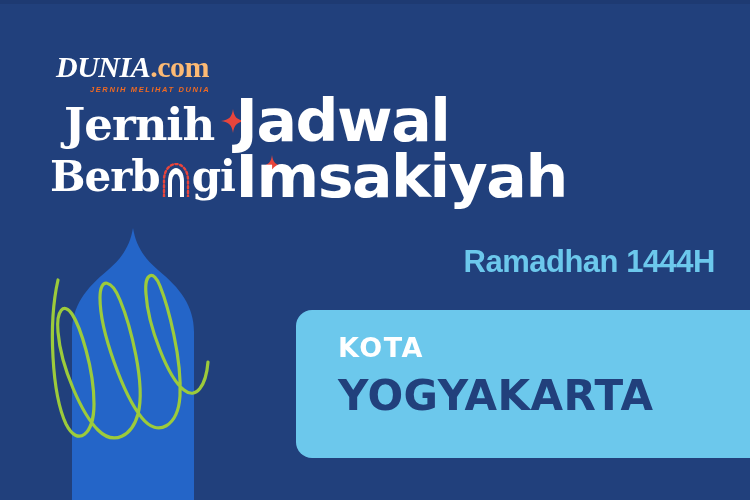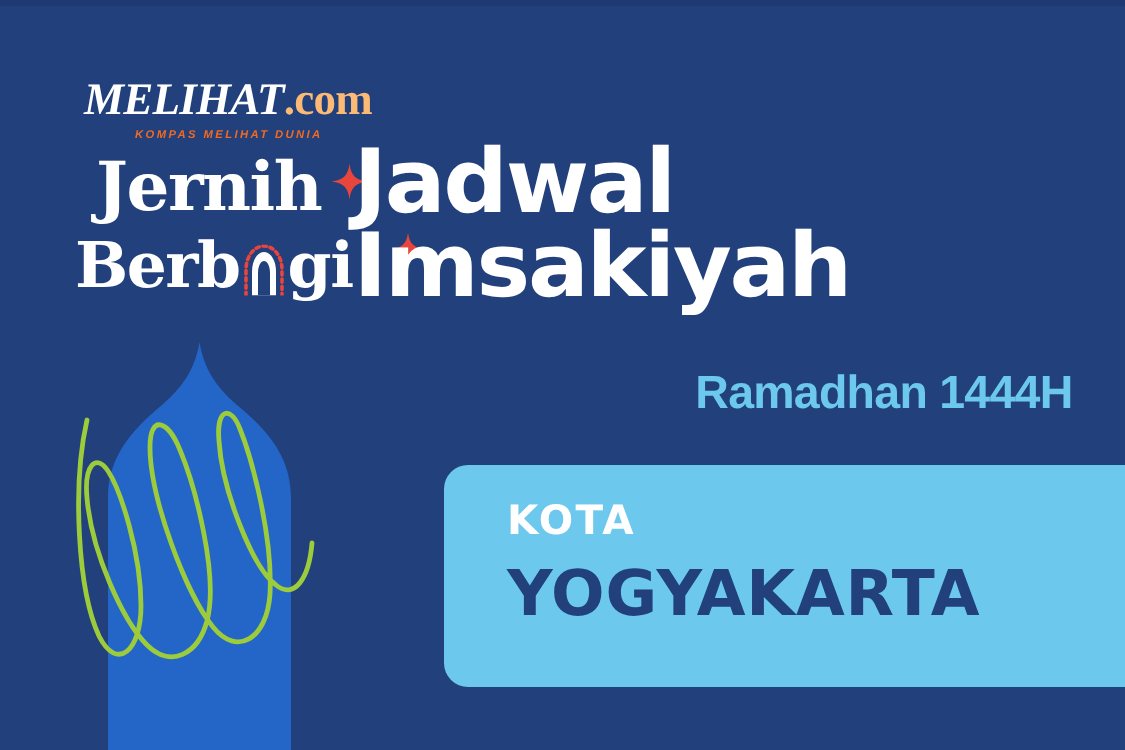--- a/index.html
+++ b/index.html
@@ -207,22 +207,22 @@
                  C 116 210, 136 198, 138 168
                  C 140 130, 126 78, 118 58
                  C 112 42, 102 44, 104 66
                  C 106 98, 126 150, 142 162
                  C 154 172, 164 158, 166 134"></path>
       </g>
     </svg>
   </div>
 
   <div class="kompas-logo">
-    <span class="kompas-word"><span class="kompas-main">MELIHAT</span><span class="kompas-dot">.com</span></span>
-    <span class="kompas-tag">KOMPAS MELIHAT DUNIA</span>
+    <span class="kompas-word"><span class="kompas-main">DUNIA</span><span class="kompas-dot">.com</span></span>
+    <span class="kompas-tag">JERNIH MELIHAT DUNIA</span>
   </div>
 
   <div class="jb-wrap">
     <div class="jb-line jb-line1">Jernih</div>
     <div class="jb-line jb-line2"><span>Berb</span><span class="jb-a-arch">
         <svg width="30" height="34" viewBox="0 0 30 34">
           <path d="M3 34 L3 17 C3 7, 9 1, 15 1 C21 1, 27 7, 27 17 L27 34" fill="none" stroke="#e8453c" stroke-width="2.4" stroke-dasharray="2.2 2.6" stroke-linecap="round"></path>
           <path d="M7 34 L7 18 C7 10, 11 5, 15 5 C19 5, 23 10, 23 18 L23 34" fill="#ffffff"></path>
           <path d="M11 34 L11 19 C11 14, 13 11, 15 11 C17 11, 19 14, 19 19 L19 34" fill="#21407c"></path>
         </svg>

